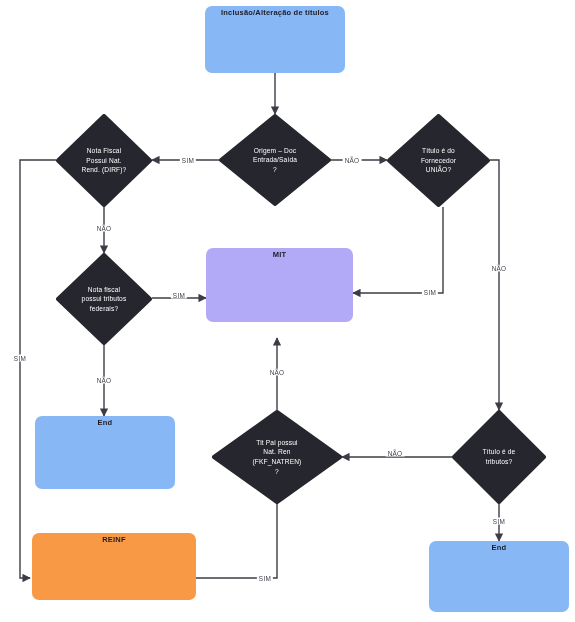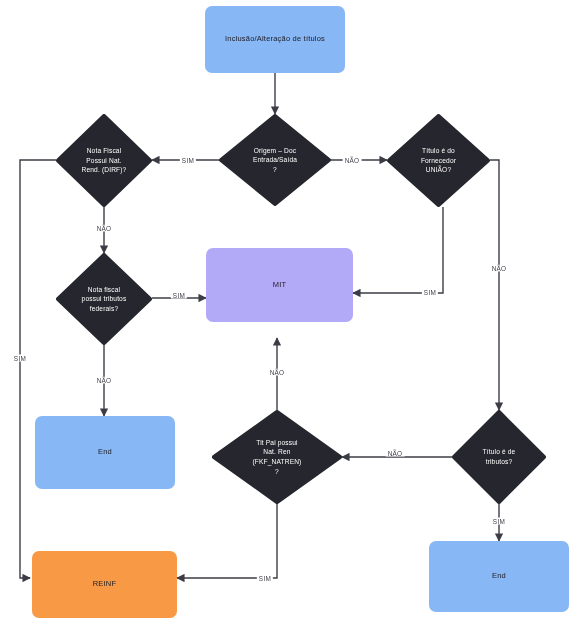--- a/index.html
+++ b/index.html
@@ -23,23 +23,23 @@
     position: absolute;
     left: 0;
     top: 0;
     width: 575px;
     height: 622px;
   }
   .node {
     position: absolute;
     box-sizing: border-box;
     display: flex;
-    align-items: center;
     justify-content: center;
     text-align: center;
+    font-weight: bold;
   }
   .rect {
     border-radius: 7px;
   }
   .rect .label {
     font-size: 7.5px;
     color: #1d1d27;
     line-height: 1.35;
     letter-spacing: 0.2px;
     padding: 2px;
@@ -181,21 +181,21 @@
   </div>
 
   <div class="diamond-wrap" style="left:452px; top:410px; width:94px; height:94px;">
     <svg class="diamond-shape" viewBox="0 0 94 94" xmlns="http://www.w3.org/2000/svg">
       <path d="M47 2 L92 47 L47 92 L2 47 Z" fill="#26262e" stroke="#26262e" stroke-width="4" stroke-linejoin="round"></path>
     </svg>
     <span class="label">Título é de
 tributos?</span>
   </div>
 
-  <div class="node rect" style="left:32px; top:551px; width:145px; height:67px; background:#f89a45;">
+  <div class="node rect" style="left:32px; top:533px; width:164px; height:67px; background:#f89a45;">
     <span class="label">REINF</span>
   </div>
 
   <div class="node rect" style="left:429px; top:541px; width:140px; height:71px; background:#88b7f5;">
     <span class="label">End</span>
   </div>
 
   <span class="edge-label" style="left:188px; top:160px;">SIM</span>
   <span class="edge-label" style="left:352px; top:160px;">NÃO</span>
   <span class="edge-label" style="left:104px; top:228px;">NÃO</span>

